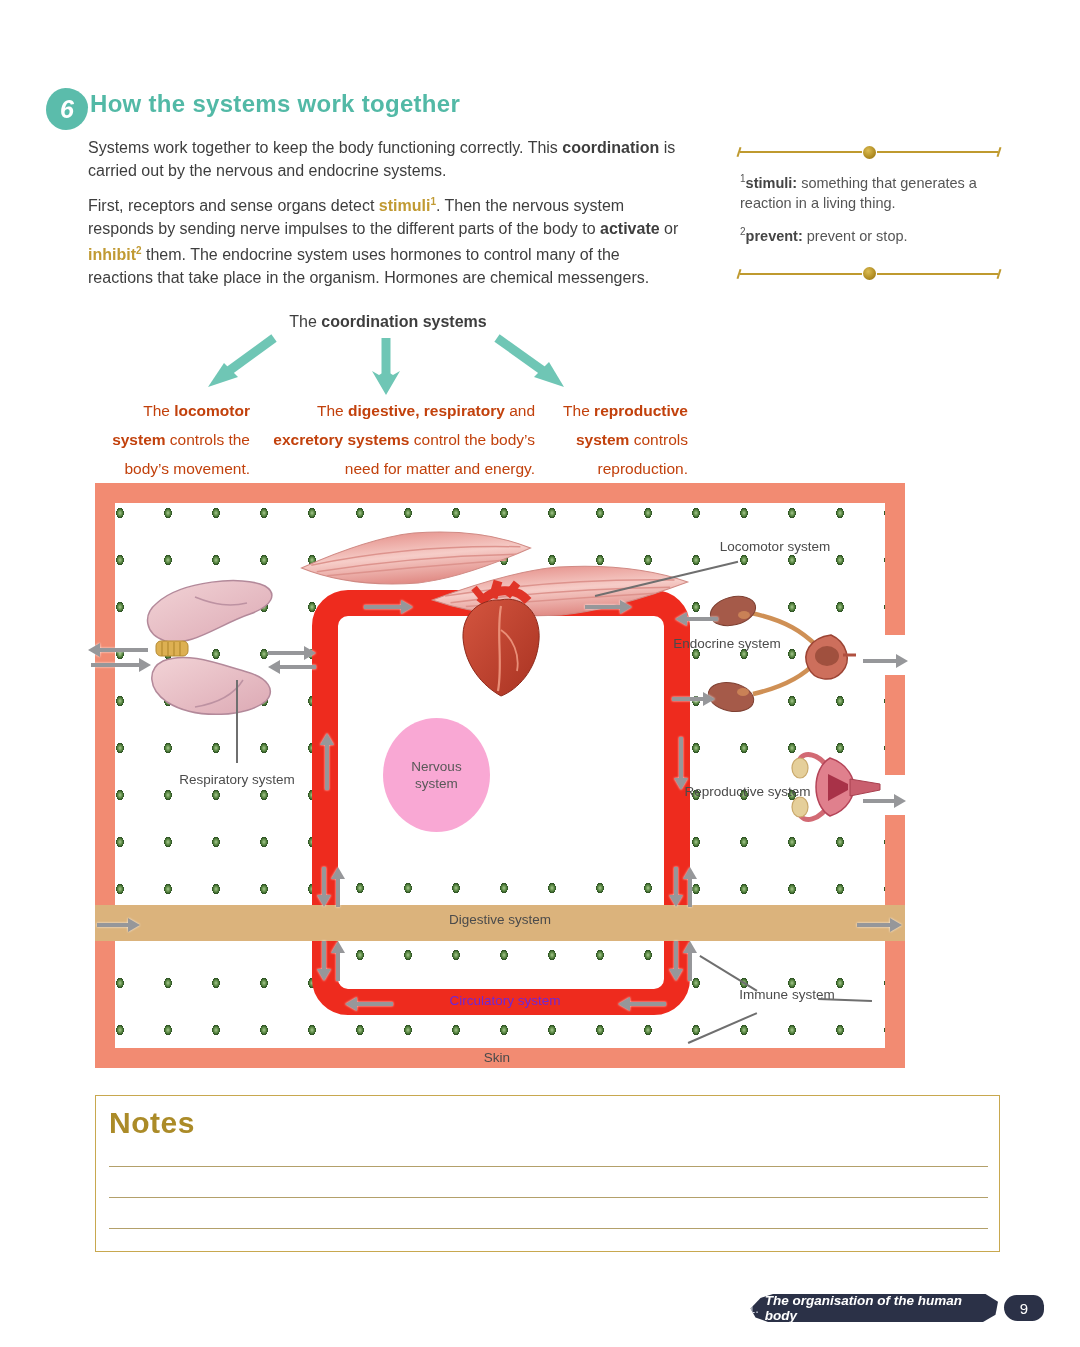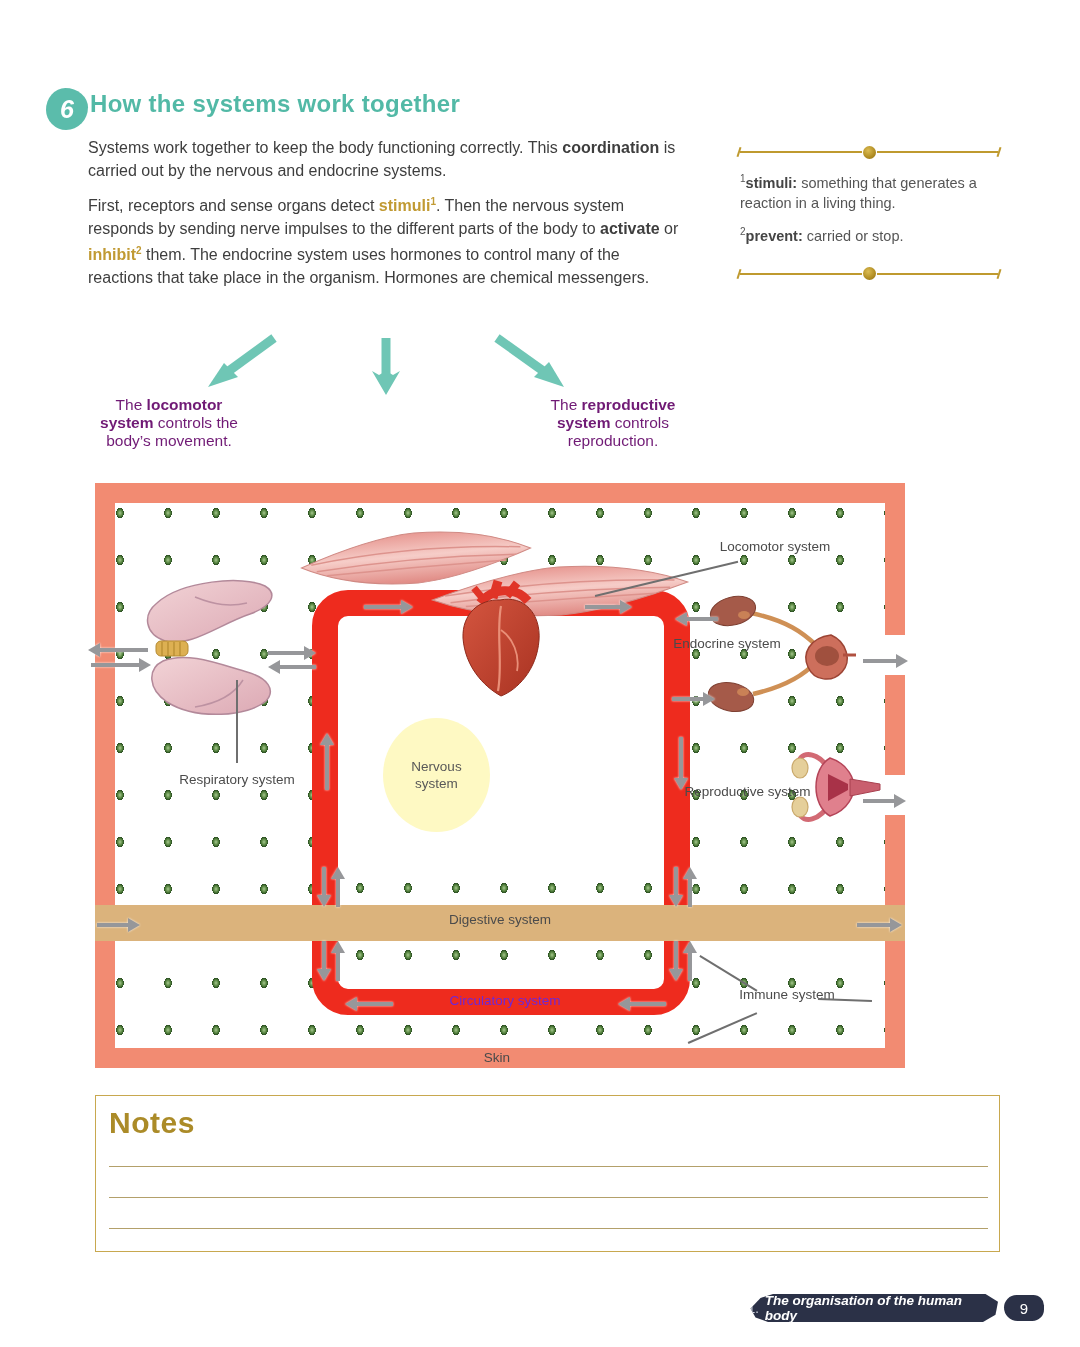--- a/index.html
+++ b/index.html
@@ -31,40 +31,40 @@
   .vrule .orn { width:13px; height:13px; border-radius:50%; margin:0 1px;
     background:radial-gradient(circle at 40% 35%, #dcbc52, #b08c22 60%, #8a6c15); }
   .vbody { padding:10px 2px 12px 2px; color:#555; font-size:14.5px; line-height:20px; }
   .vitem { margin-bottom:9px; }
   .vterm { font-weight:700; color:#454545; }
 
   
   .coord-title { position:absolute; left:188px; top:313px; width:400px; text-align:center;
     font-size:16px; color:#3e3e3e; }
   .coord-arrows { position:absolute; left:90px; top:333px; }
-  .coord-box { position:absolute; text-align:center; font-size:15.5px; line-height:18px; color:#701a75; }
+  .coord-box { position:absolute; text-align:right; font-size:15.5px; line-height:29px; color:#c2410c; }
   .cb1 { left:88px;  top:396px; width:162px; }
   .cb2 { left:253px; top:396px; width:282px; }
   .cb3 { left:538px; top:396px; width:150px; }
 
   
   .diagram { position:absolute; left:95px; top:483px; width:810px; height:585px;
     background:#fff; border:20px solid #f28b72; }
   .dots { position:absolute; left:0; top:0; right:0; bottom:0;
     background-image:radial-gradient(5.5px 7px at 24px 24px, #a6c98e 0%, #55833f 45%, #2a4f21 70%, transparent 72%);
     background-size:48px 47px; background-position:-19px -14px; }
   .dotstrip { position:absolute; height:18px;
     background-image:radial-gradient(5.5px 7px at 24px 9px, #a6c98e 0%, #55833f 45%, #2a4f21 70%, transparent 72%);
     background-size:48px 18px; background-position:-9px 0; }
   .loop { position:absolute; left:197px; top:87px; width:378px; height:425px;
     border:26px solid #ee2b1e; border-radius:36px; background:#fff; }
   .band { position:absolute; left:-20px; top:402px; width:810px; height:36px; background:#dbb37c; }
   .circle { position:absolute; border-radius:50%; display:flex; align-items:center;
     justify-content:center; text-align:center; font-size:13.5px; color:#585858; line-height:17px; }
-  .c-nerv { left:268px; top:215px; width:107px; height:114px; background:#fef9c3; }
+  .c-nerv { left:268px; top:215px; width:107px; height:114px; background:#f9a8d4; }
   .c-endo { left:392px; top:219px; width:110px; height:111px; background:#90d0d8; }
   .dlabel { position:absolute; text-align:center; font-size:13.5px; line-height:17px; color:#4b4b4b; }
   .circlabel { color:#6d28d9; }
   .skinlabel { color:#4a4a4a; }
   .pline { position:absolute; height:1.5px; background:#6f6f6f; transform-origin:left center; }
   .vline { position:absolute; width:1.5px; background:#6f6f6f; }
   .notch { position:absolute; width:22px; background:#fff; right:-20px; }
 
   
   .arr { position:absolute; filter:drop-shadow(0 0 1px rgba(255,255,255,.85)); }
@@ -118,42 +118,44 @@
   <div class="vocab">
     <div class="vrule">
       <span class="tick"></span>
         <span class="ln"></span>
       <span class="orn"></span>
       <span class="ln"></span>
         <span class="tick"></span>
     </div>
     <div class="vbody">
       <div class="vitem"><sup>1</sup><span class="vterm">stimuli:</span><span>  something that generates a reaction in a living thing.</span></div>
-      <div class="vitem"><sup>2</sup><span class="vterm">prevent:</span><span> carried or stop.</span></div>
+      <div class="vitem"><sup>2</sup><span class="vterm">prevent:</span><span> prevent or stop.</span></div>
     </div>
     <div class="vrule">
       <span class="tick"></span>
         <span class="ln"></span>
       <span class="orn"></span>
       <span class="ln"></span>
         <span class="tick"></span>
     </div>
   </div>
 
+  <div class="coord-title"><span>The </span><span class="b">coordination systems</span></div>
   <svg class="coord-arrows" width="600" height="66">
     <g fill="#6fc6b5" stroke="#6fc6b5">
       <line x1="184" y1="5" x2="136" y2="40" stroke-width="9"></line>
       <polygon points="118,54 134,30 148,44" stroke="none"></polygon>
       <line x1="296" y1="5" x2="296" y2="42" stroke-width="9"></line>
       <polygon points="282,38 289,42 296,38 303,42 310,38 296,62" stroke="none"></polygon>
       <line x1="407" y1="5" x2="456" y2="40" stroke-width="9"></line>
       <polygon points="474,54 444,44 459,29" stroke="none"></polygon>
     </g>
   </svg>
   <div class="coord-box cb1"><span>The </span><span class="b">locomotor system</span><span> controls the body’s movement.</span></div>
+  <div class="coord-box cb2"><span>The </span><span class="b">digestive, respiratory</span><span> and </span><span class="b">excretory systems</span><span> control the body’s need for matter and energy.</span></div>
   <div class="coord-box cb3"><span>The </span><span class="b">reproductive system</span><span> controls reproduction.</span></div>
 
   <div class="diagram">
     <div class="dots"></div>
 
     <div class="loop"></div>
     <div class="dotstrip" style="left:230px; top:376px; width:315px;"></div>
     <div class="dotstrip" style="left:230px; top:443px; width:315px;"></div>
 
     <div class="band"></div>

